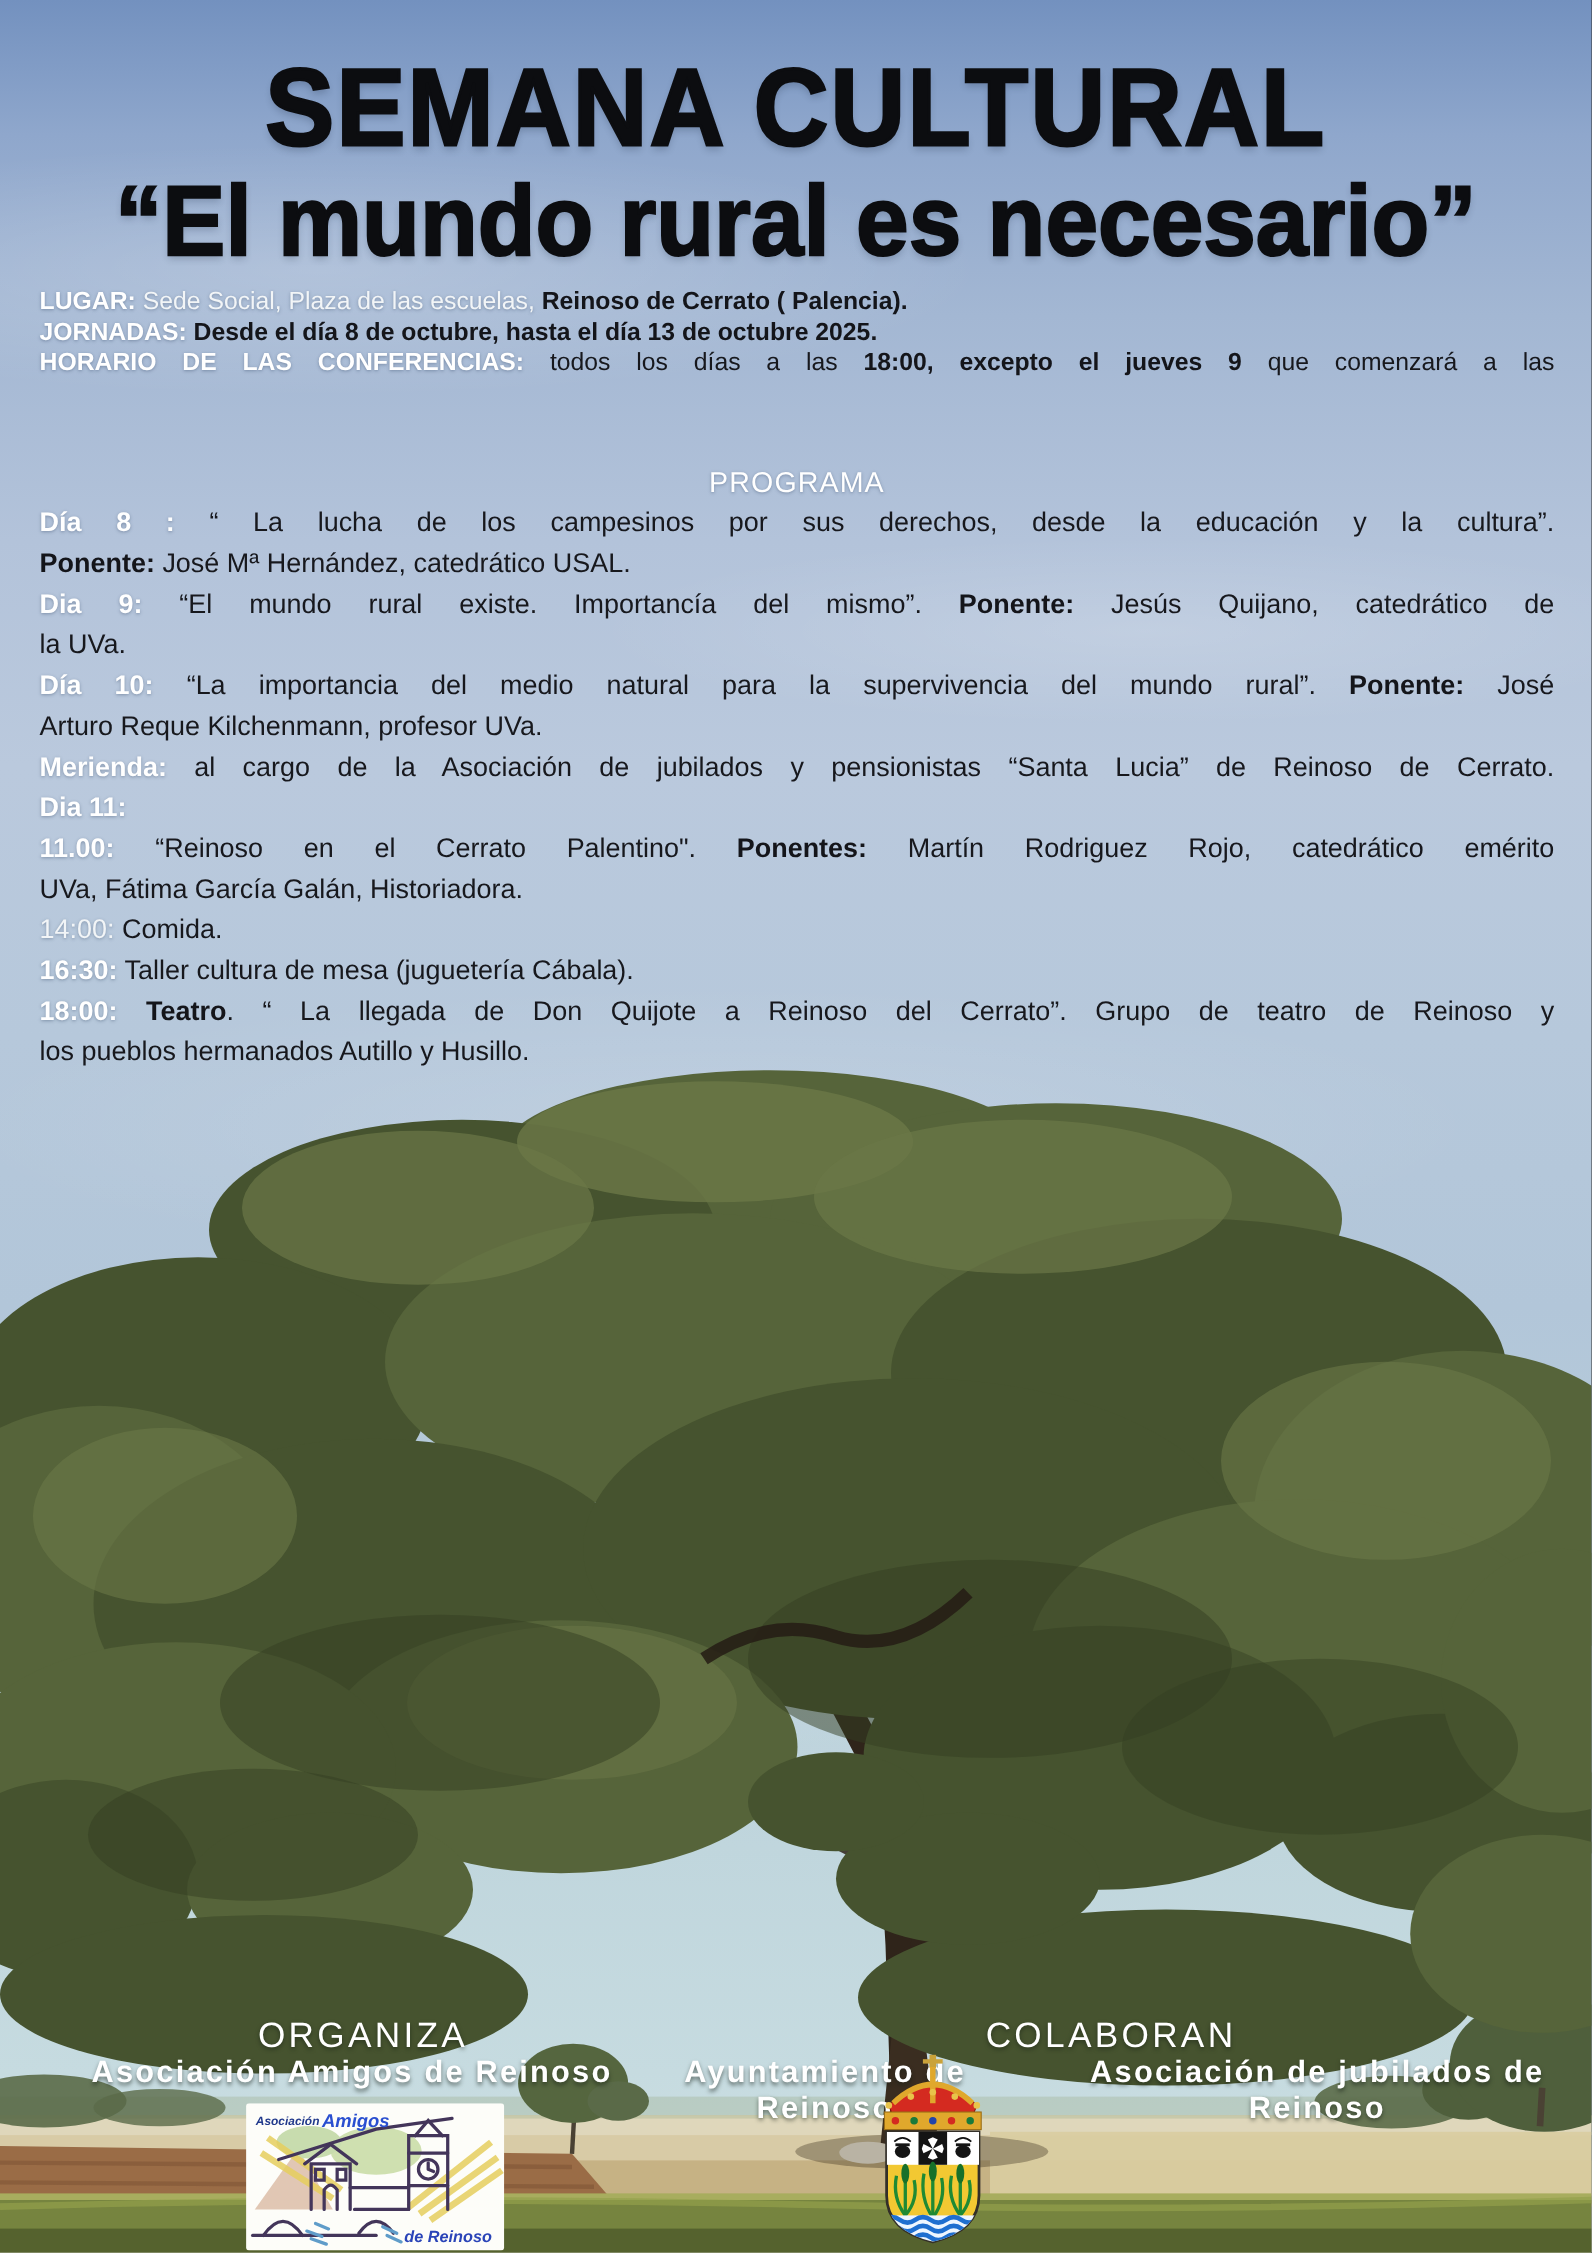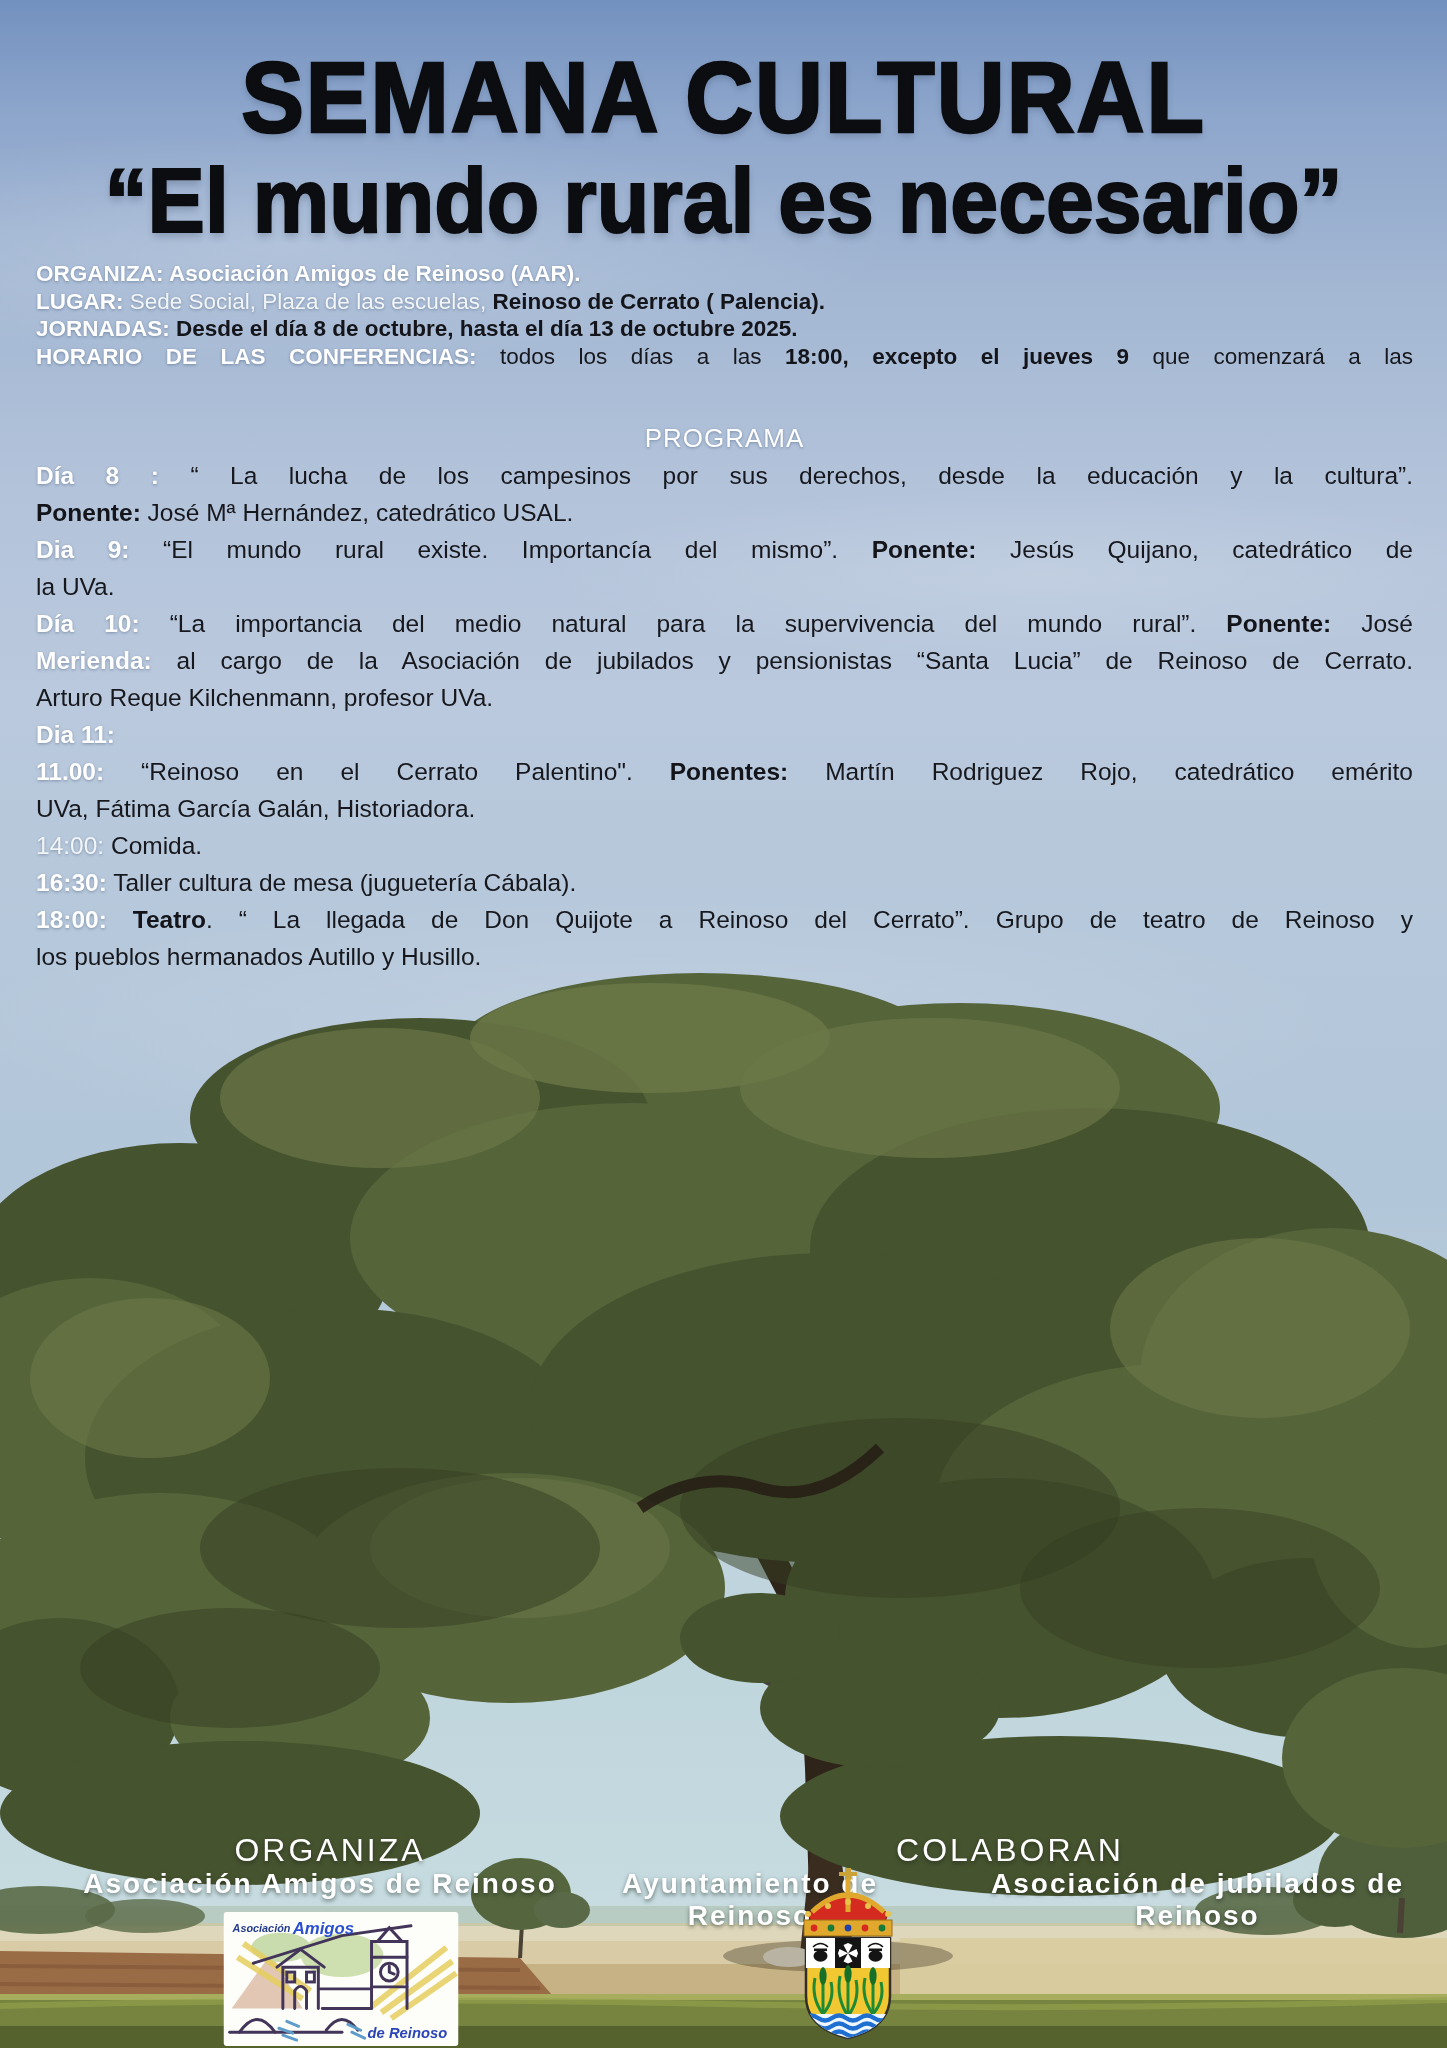--- a/index.html
+++ b/index.html
@@ -136,36 +136,35 @@
       <rect x="0" y="1052" width="1447" height="48" fill="#76843f"></rect>
       <rect x="0" y="1078" width="1447" height="22" fill="#55622e"></rect>
       <path d="M0 1058 Q360 1048 720 1056 T1447 1052" stroke="#93a04b" stroke-width="6" fill="none" opacity="0.7"></path>
     </g>
   </svg>
 
   <h1 class="title">SEMANA CULTURAL</h1>
   <h2 class="subtitle">“El mundo rural es necesario”</h2>
 
   <section class="info">
-      <div class="tline"><span class="seg-wb">ORGANIZA: Asociación Amigos de Reinoso (AAR).</span></div>
       <div class="tline"><span class="seg-wb">LUGAR:</span><span class="seg-w"> Sede Social, Plaza de las escuelas, </span><span class="seg-b">Reinoso de Cerrato ( Palencia).</span></div>
       <div class="tline"><span class="seg-wb">JORNADAS: </span><span class="seg-b">Desde el día 8 de octubre, hasta el día 13 de octubre 2025.</span></div>
       <div class="tline stretch"><span class="seg-wb">HORARIO DE LAS CONFERENCIAS:</span><span class="seg-r"> todos los días a las </span><span class="seg-b">18:00, excepto el jueves 9</span><span class="seg-r"> que comenzará a las</span></div>
     </section>
 
   <section class="program">
     <h3 class="program-heading">PROGRAMA</h3>
     <div>
         <div class="tline stretch"><span class="seg-wb">Día 8 : </span><span class="seg-r">“ La lucha de los campesinos por sus derechos, desde la educación y la cultura”.</span></div>
         <div class="tline"><span class="seg-b">Ponente:</span><span class="seg-r"> José Mª Hernández, catedrático USAL.</span></div>
         <div class="tline stretch"><span class="seg-wb">Dia 9: </span><span class="seg-r">“El mundo rural existe. Importancía del mismo”. </span><span class="seg-b">Ponente:</span><span class="seg-r"> Jesús Quijano, catedrático de</span></div>
         <div class="tline"><span class="seg-r">la UVa.</span></div>
         <div class="tline stretch"><span class="seg-wb">Día 10: </span><span class="seg-r">“La importancia del medio natural para la supervivencia del mundo rural”. </span><span class="seg-b">Ponente:</span><span class="seg-r"> José</span></div>
+        <div class="tline"><span class="seg-r">Arturo Reque Kilchenmann, profesor UVa.</span></div>
         <div class="tline stretch"><span class="seg-wb">Merienda: </span><span class="seg-r">al cargo de la Asociación de jubilados y pensionistas “Santa Lucia” de Reinoso de Cerrato.</span></div>
-        <div class="tline"><span class="seg-r">Arturo Reque Kilchenmann, profesor UVa.</span></div>
         <div class="tline"><span class="seg-wb">Dia 11:</span></div>
         <div class="tline stretch"><span class="seg-wb">11.00: </span><span class="seg-r">“Reinoso en el Cerrato Palentino". </span><span class="seg-b">Ponentes:</span><span class="seg-r"> Martín Rodriguez Rojo, catedrático emérito</span></div>
         <div class="tline"><span class="seg-r">UVa, Fátima García Galán, Historiadora.</span></div>
         <div class="tline"><span class="seg-w">14:00:</span><span class="seg-r"> Comida.</span></div>
         <div class="tline"><span class="seg-wb">16:30:</span><span class="seg-r"> Taller cultura de mesa (juguetería Cábala).</span></div>
         <div class="tline stretch"><span class="seg-wb">18:00: </span><span class="seg-b">Teatro</span><span class="seg-r">. “ La llegada de Don Quijote a Reinoso del Cerrato”. Grupo de teatro de Reinoso y</span></div>
         <div class="tline"><span class="seg-r">los pueblos hermanados Autillo y Husillo.</span></div>
       </div>
   </section>
 

